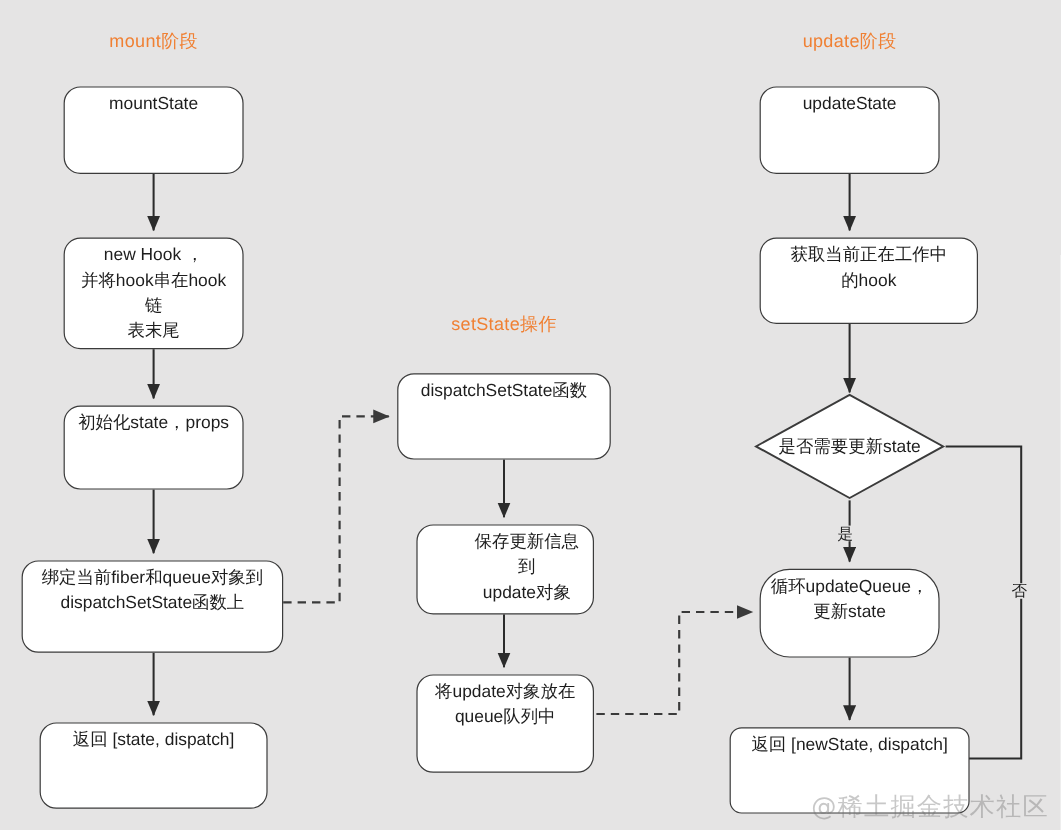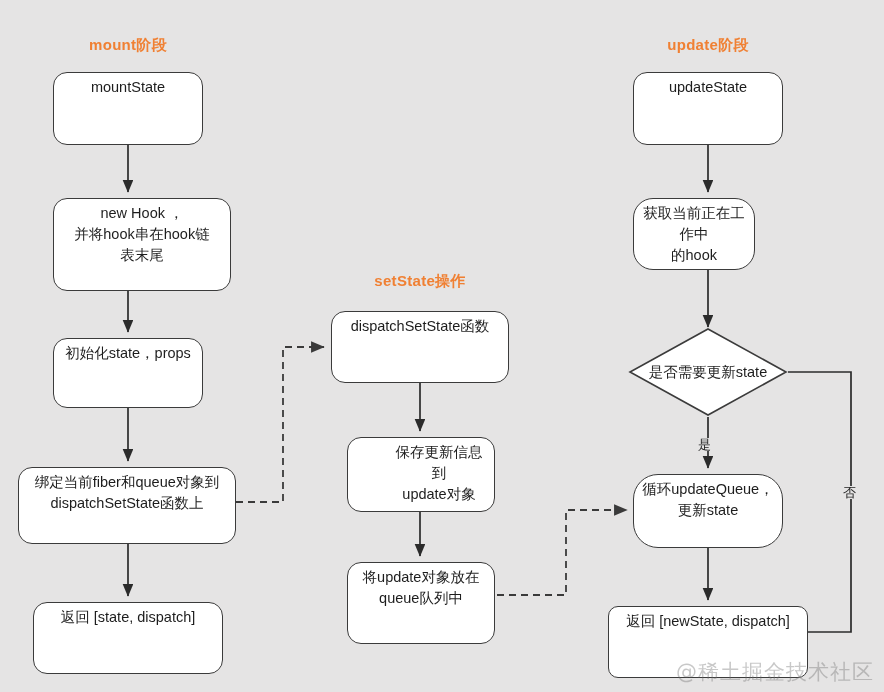--- a/index.html
+++ b/index.html
@@ -11,26 +11,25 @@
     position: relative;
     width: 884px;
     height: 692px;
     background: #e5e4e4;
     overflow: hidden;
     font-family: "Liberation Sans", "DejaVu Sans", sans-serif;
   }
   .section-title {
     position: absolute;
     color: #f08033;
-    font-weight: bold;
+    font-weight: normal;
     font-size: 15px;
     letter-spacing: 0.3px;
     white-space: nowrap;
     text-align: center;
-    margin-top: 11px;
   }
   .node {
     position: absolute;
     background: #ffffff;
     border: 1.6px solid #3b3b3b;
     border-radius: 14px;
     box-sizing: border-box;
     display: flex;
     align-items: flex-start;
     justify-content: center;
@@ -126,21 +125,21 @@
     <path d="M497,595 L566,595 L566,510 L627,510" stroke="#3a3a3a" stroke-width="1.8" fill="none" stroke-dasharray="7,5" marker-end="url(#arrow-d)"></path>
   </svg>
 
   <div class="section-title" style="left:53px; top:25px; width:150px;">mount阶段</div>
   <div class="section-title" style="left:345px; top:261px; width:150px;">setState操作</div>
   <div class="section-title" style="left:633px; top:25px; width:150px;">update阶段</div>
 
   <div class="node" style="left:53px; top:72px; width:150px; height:73px;">
     <span>mountState</span>
   </div>
-  <div class="node" style="left:53px; top:198px; width:178px; height:93px;">
+  <div class="node" style="left:53px; top:198px; width:150px; height:93px;">
     <span>new Hook ，
 并将hook串在hook链
 表末尾</span>
   </div>
   <div class="node" style="left:53px; top:338px; width:150px; height:70px;">
     <span>初始化state，props</span>
   </div>
   <div class="node" style="left:18px; top:467px; width:218px; height:77px;">
     <span>绑定当前fiber和queue对象到
 dispatchSetState函数上</span>
@@ -157,21 +156,21 @@
 update对象</span>
   </div>
   <div class="node" style="left:347px; top:562px; width:148px; height:82px;">
     <span>将update对象放在
 queue队列中</span>
   </div>
 
   <div class="node" style="left:633px; top:72px; width:150px; height:73px;">
     <span>updateState</span>
   </div>
-  <div class="node" style="left:633px; top:198px; width:122px; height:72px;border-radius:20px;">
+  <div class="node" style="left:633px; top:198px; width:182px; height:72px;">
     <span>获取当前正在工作中
 的hook</span>
   </div>
 
   <div class="diamond-wrap" style="left:628px; top:327px; width:160px; height:90px;">
     <svg width="160" height="90" viewBox="0 0 160 90">
       <polygon points="80,2 158,45 80,88 2,45" fill="#ffffff" stroke="#3b3b3b" stroke-width="1.6"></polygon>
     </svg>
     <span class="diamond-label">是否需要更新state</span>
   </div>

